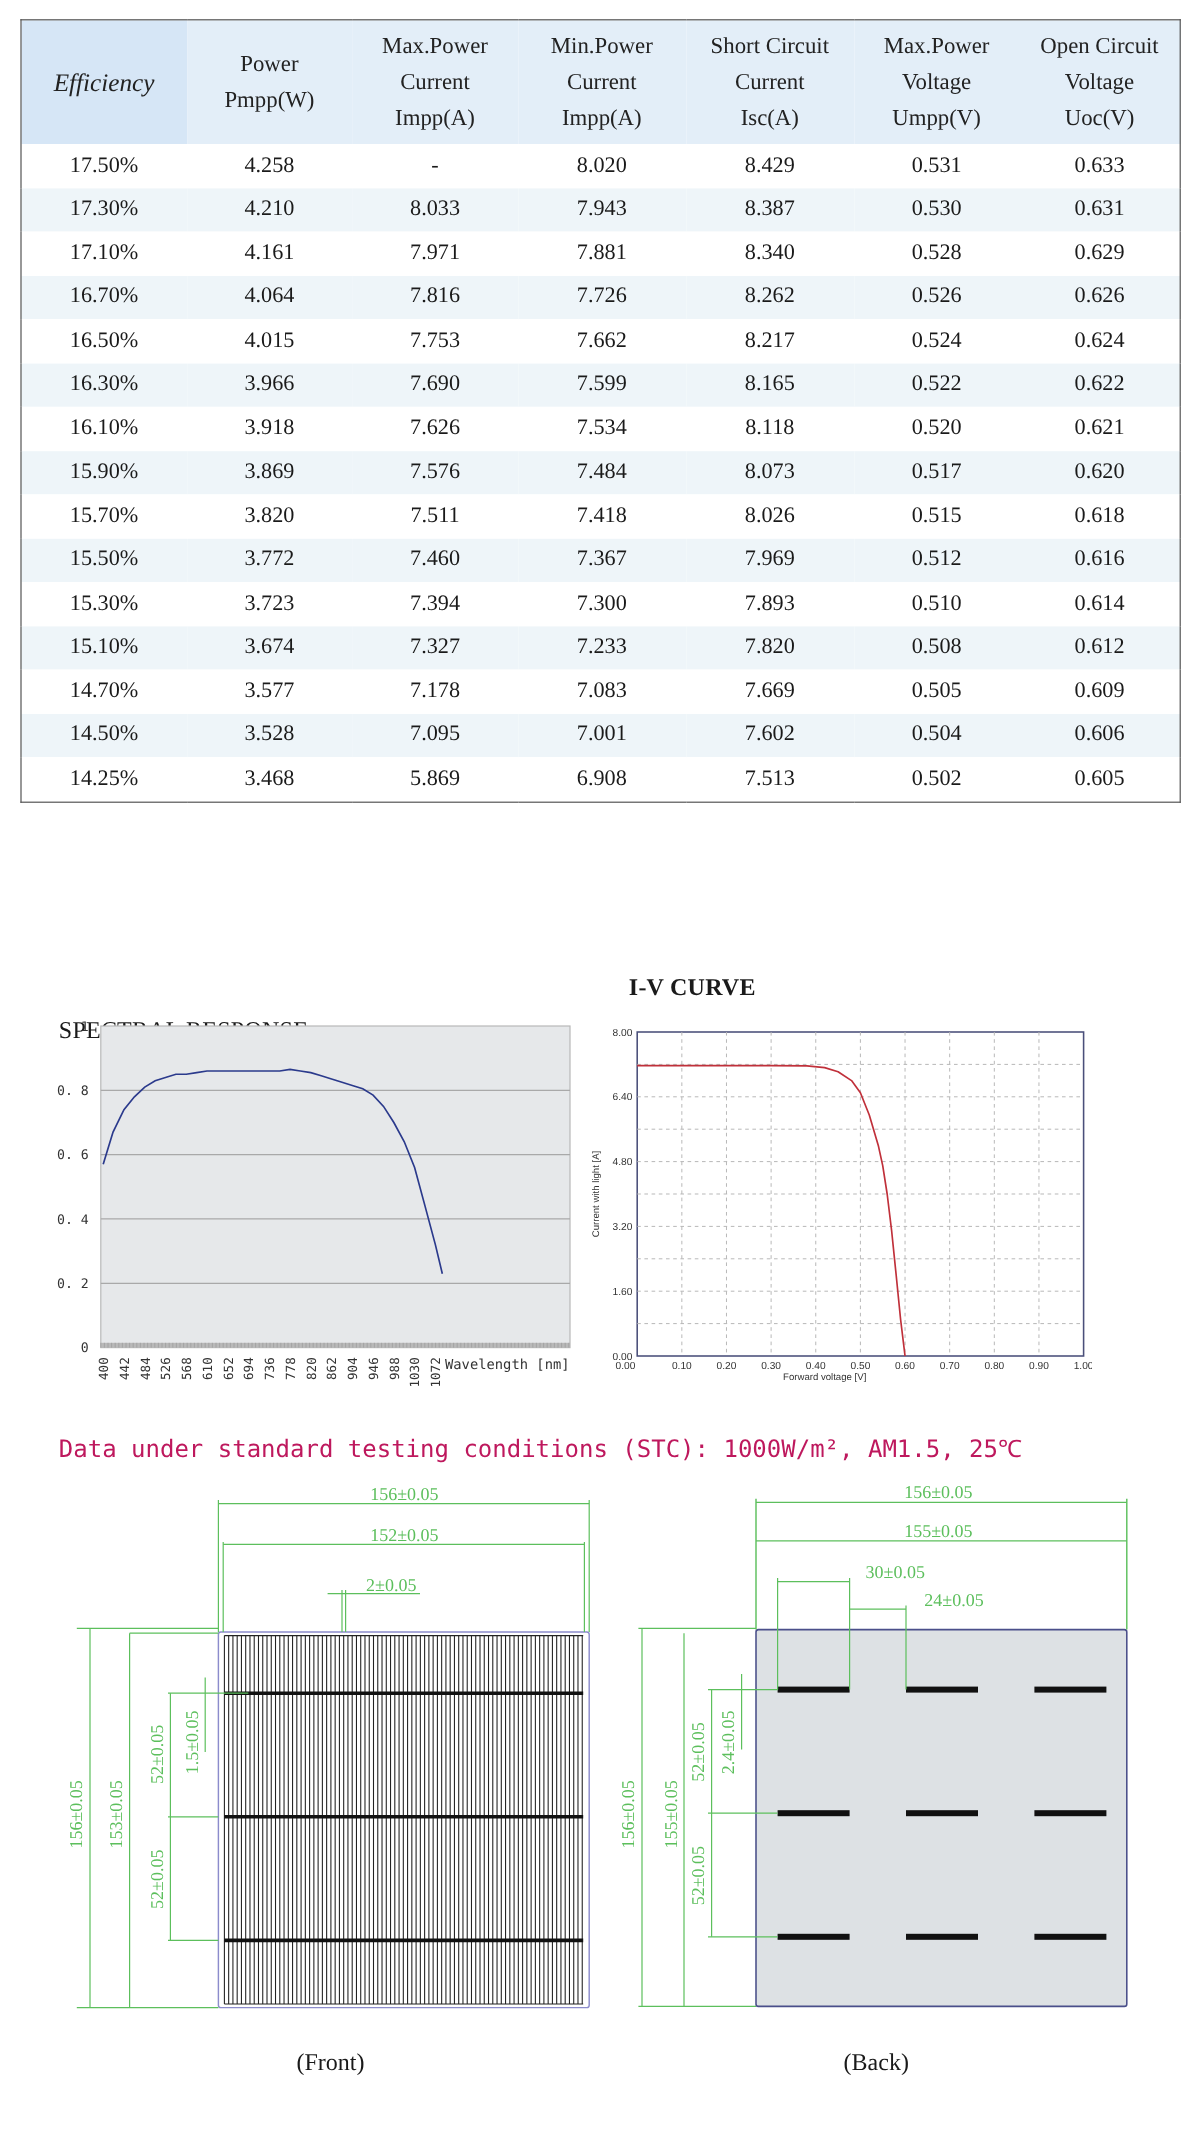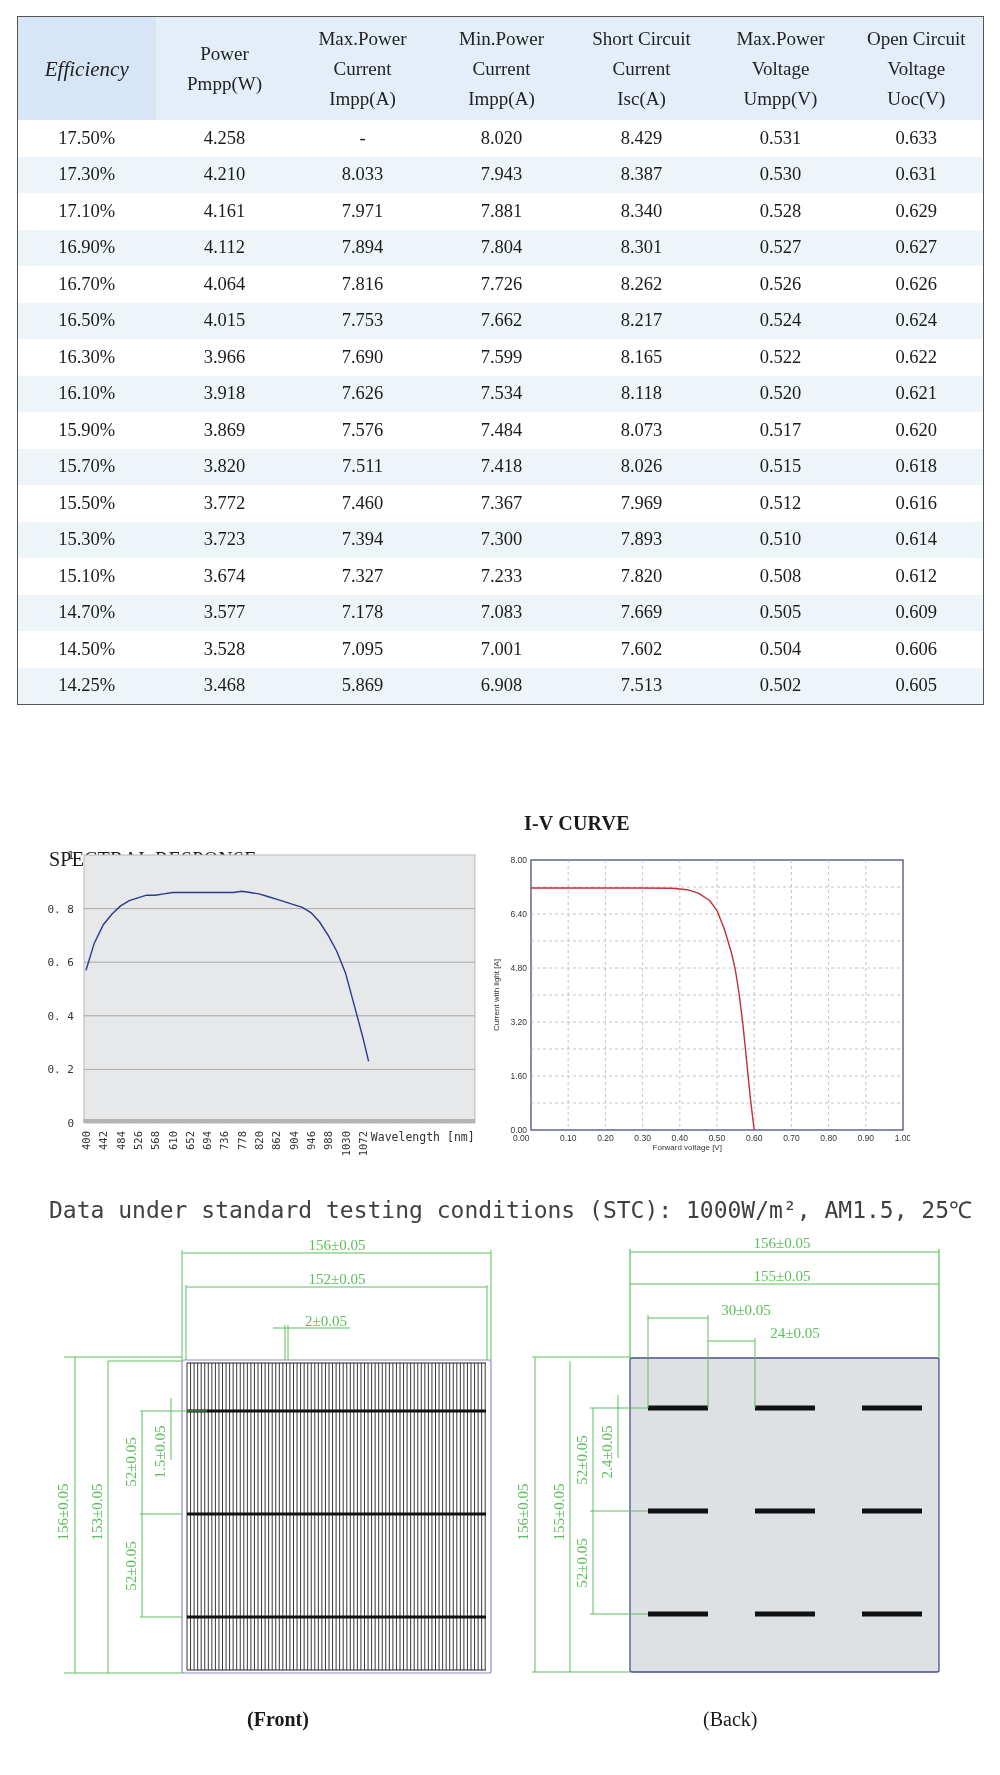--- a/index.html
+++ b/index.html
@@ -89,29 +89,20 @@
         <td>0.631</td>
       </tr>
       <tr>
         <td>17.10%</td>
         <td>4.161</td>
         <td>7.971</td>
         <td>7.881</td>
         <td>8.340</td>
         <td>0.528</td>
         <td>0.629</td>
-      </tr>
-      <tr>
-        <td>16.90%</td>
-        <td>4.112</td>
-        <td>7.894</td>
-        <td>7.804</td>
-        <td>8.301</td>
-        <td>0.527</td>
-        <td>0.627</td>
       </tr>
       <tr>
         <td>16.70%</td>
         <td>4.064</td>
         <td>7.816</td>
         <td>7.726</td>
         <td>8.262</td>
         <td>0.526</td>
         <td>0.626</td>
       </tr>
@@ -419,21 +410,21 @@
     <text x="264.2" y="291" font-size="8.5" text-anchor="middle" fill="#333" font-family="Liberation Sans, sans-serif">0.60</text>
     <text x="301.4" y="291" font-size="8.5" text-anchor="middle" fill="#333" font-family="Liberation Sans, sans-serif">0.70</text>
     <text x="338.6" y="291" font-size="8.5" text-anchor="middle" fill="#333" font-family="Liberation Sans, sans-serif">0.80</text>
     <text x="375.8" y="291" font-size="8.5" text-anchor="middle" fill="#333" font-family="Liberation Sans, sans-serif">0.90</text>
     <text x="413" y="291" font-size="8.5" text-anchor="middle" fill="#333" font-family="Liberation Sans, sans-serif">1.00</text>
     <text x="197.23999999999998" y="300" font-size="8" text-anchor="middle" fill="#333" font-family="Liberation Sans, sans-serif">Forward voltage [V]</text>
     <text x="0" y="0" font-size="8" text-anchor="middle" fill="#333" font-family="Liberation Sans, sans-serif" transform="translate(9,145) rotate(-90)">Current with light [A]</text>
     <polyline points="41.0,38.0 78.2,38.0 115.4,38.0 152.6,38.0 182.4,38.3 197.2,39.7 208.4,43.1 219.6,50.5 227.0,60.6 234.4,79.2 241.9,104.5 245.6,121.4 249.3,145.0 253.0,175.4 256.8,212.5 260.5,249.6 264.2,280.0" fill="none" stroke="#c0303a" stroke-width="1.4" stroke-linejoin="round"></polyline>
   </svg>
 
-<div class="abs mono" style="left:49px; top:1193px; font-size:23px; color:#404040;">Data under standard testing conditions (STC): 1000W/m², AM1.5, 25℃</div>
+<div class="abs mono" style="left:49px; top:1193px; font-size:20px; color:#be185d;">Data under standard testing conditions (STC): 1000W/m², AM1.5, 25℃</div>
 
 <svg class="abs" style="left:50px; top:1230px;" width="460" height="460" id="front-svg">
     <rect x="132" y="130" width="309" height="313" fill="#ffffff" stroke="#8c8ccc" stroke-width="1.2" rx="2"></rect>
     <line x1="137" y1="133" x2="137" y2="440" stroke="#222" stroke-width="0.9"></line>
     <line x1="140.55" y1="133" x2="140.55" y2="440" stroke="#222" stroke-width="0.9"></line>
     <line x1="144.10000000000002" y1="133" x2="144.10000000000002" y2="440" stroke="#222" stroke-width="0.9"></line>
     <line x1="147.65000000000003" y1="133" x2="147.65000000000003" y2="440" stroke="#222" stroke-width="0.9"></line>
     <line x1="151.20000000000005" y1="133" x2="151.20000000000005" y2="440" stroke="#222" stroke-width="0.9"></line>
     <line x1="154.75000000000006" y1="133" x2="154.75000000000006" y2="440" stroke="#222" stroke-width="0.9"></line>
     <line x1="158.30000000000007" y1="133" x2="158.30000000000007" y2="440" stroke="#222" stroke-width="0.9"></line>
@@ -541,21 +532,21 @@
     <text x="0" y="0" font-size="15" class="dim" text-anchor="middle" transform="translate(52,282) rotate(-90)">153±0.05</text>
     <line x1="90" y1="181" x2="157" y2="181" stroke="#5cbf5c" stroke-width="1"></line>
     <line x1="90" y1="284" x2="132" y2="284" stroke="#5cbf5c" stroke-width="1"></line>
     <line x1="90" y1="387" x2="132" y2="387" stroke="#5cbf5c" stroke-width="1"></line>
     <line x1="92" y1="181" x2="92" y2="387" stroke="#5cbf5c" stroke-width="1"></line>
     <text x="0" y="0" font-size="15" class="dim" text-anchor="middle" transform="translate(86,232) rotate(-90)">52±0.05</text>
     <text x="0" y="0" font-size="15" class="dim" text-anchor="middle" transform="translate(86,336) rotate(-90)">52±0.05</text>
     <line x1="121" y1="168" x2="121" y2="230" stroke="#5cbf5c" stroke-width="1"></line>
     <text x="0" y="0" font-size="15" class="dim" text-anchor="middle" transform="translate(115,222) rotate(-90)">1.5±0.05</text>
   </svg>
-<div class="abs caption" style="left:247px; top:1708px;font-weight:bold;">(Front)</div>
+<div class="abs caption" style="left:247px; top:1708px;">(Front)</div>
 
 <svg class="abs" style="left:510px; top:1230px;" width="460" height="460" id="back-svg">
     <rect x="120" y="128" width="309" height="314" fill="#dde1e4" stroke="#4a4f8a" stroke-width="1.3" rx="2"></rect>
     <rect x="138" y="175.5" width="60" height="5" fill="#111"></rect>
     <rect x="245" y="175.5" width="60" height="5" fill="#111"></rect>
     <rect x="352" y="175.5" width="60" height="5" fill="#111"></rect>
     <rect x="138" y="278.5" width="60" height="5" fill="#111"></rect>
     <rect x="245" y="278.5" width="60" height="5" fill="#111"></rect>
     <rect x="352" y="278.5" width="60" height="5" fill="#111"></rect>
     <rect x="138" y="381.5" width="60" height="5" fill="#111"></rect>

